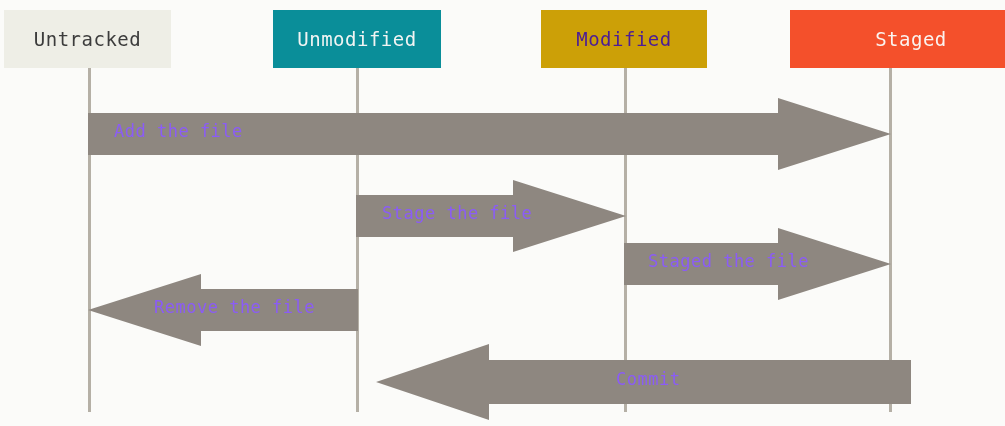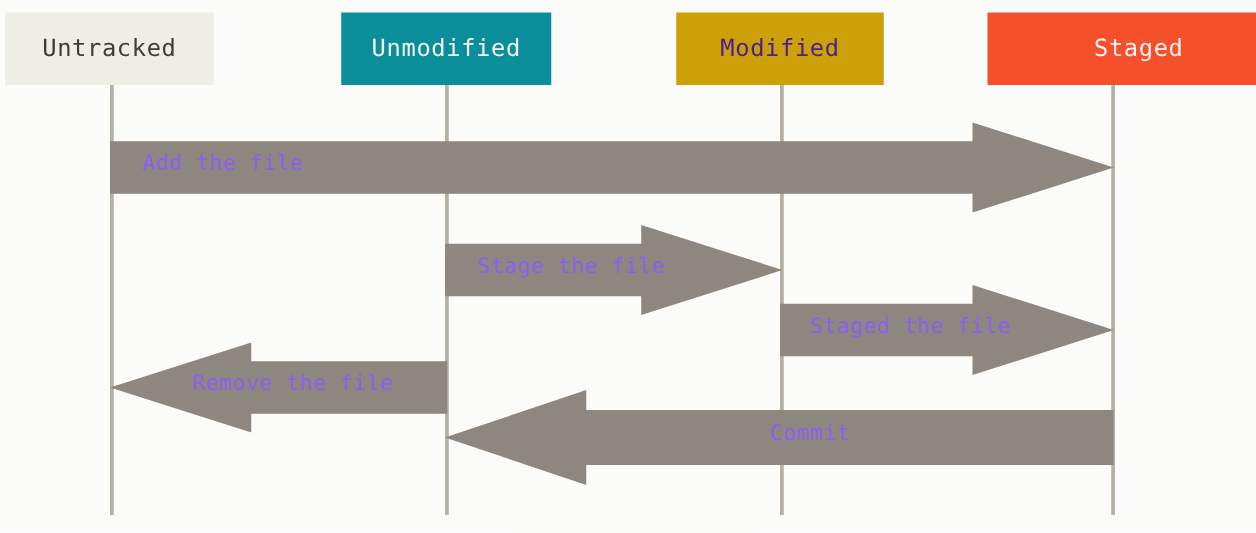--- a/index.html
+++ b/index.html
@@ -68,21 +68,21 @@
     line-height: 1;
   }
   #arrow-add        { left: 88px;  top: 98px;  width: 803px; height: 72px; }
   #arrow-add .arrow-label        { left: 26px;  top: 25px; }
   #arrow-edit       { left: 356px; top: 180px; width: 270px; height: 72px; }
   #arrow-edit .arrow-label       { left: 26px;  top: 25px; }
   #arrow-stage      { left: 624px; top: 228px; width: 267px; height: 72px; }
   #arrow-stage .arrow-label      { left: 24px;  top: 25px; }
   #arrow-remove     { left: 88px;  top: 274px; width: 215px; height: 72px; }
   #arrow-remove .arrow-label     { left: 66px;  top: 25px; }
-  #arrow-commit     { left: 356px; top: 312px; width: 548px; height: 76px; }
+  #arrow-commit     { left: 356px; top: 344px; width: 548px; height: 76px; padding-left: 20px; }
   #arrow-commit .arrow-label     { left: 260px; top: 27px; }
 </style>
 </head>
 <body>
 
 <div id="stage">
 
   <div class="state-box" id="box-untracked">
     <span class="state-label">Untracked</span>
   </div>

